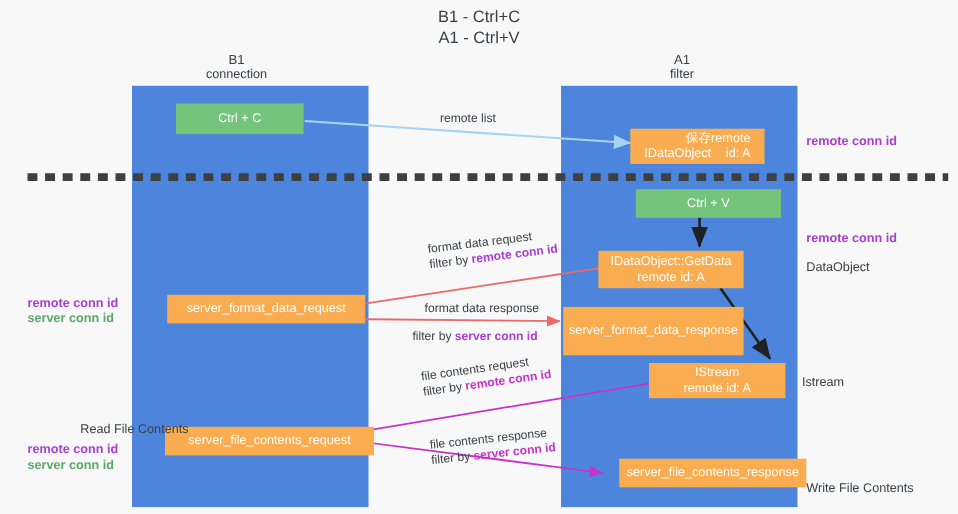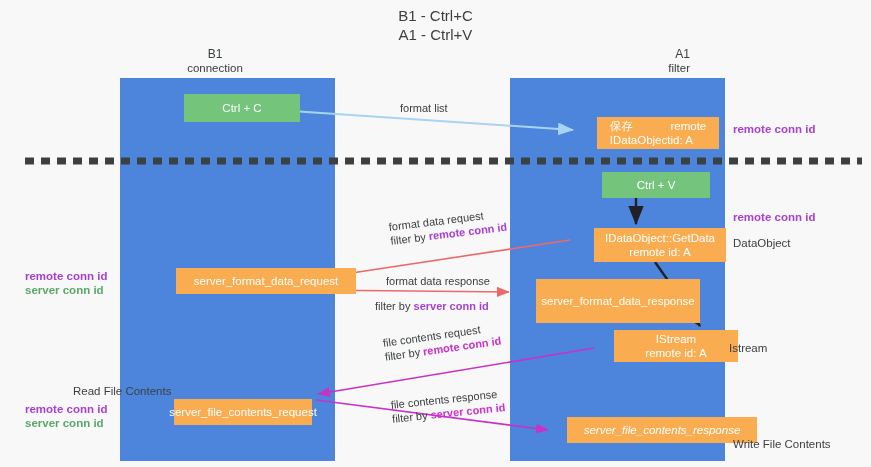--- a/index.html
+++ b/index.html
@@ -25,23 +25,22 @@
   }
   .colhead .big{font-size:12px;}
 
   
   .lane{background:#4d85dc;}
 
   
   .node{
     box-sizing:border-box;
     display:flex;align-items:center;justify-content:center;
-    text-align:left;color:#ffffff;font-size:11.5px;line-height:14px;
+    text-align:right;color:#ffffff;font-size:11.5px;line-height:14px;
     padding:2px 16px;
-    margin-left:24px;
   }
   .node.green{background:#74c47c;}
   .node.orange{background:#f9ad50;}
 
   
   .lbl{font-size:11.5px;line-height:15px;color:#3c4043;white-space:nowrap;}
   .lbl.purple{color:#a83fd1;font-weight:bold;}
   .lbl.green{color:#5aa869;font-weight:bold;}
   .lbl.dark{color:#3c4043;}
 
@@ -58,21 +57,21 @@
 
   <div class="abs title">
     <div>B1 - Ctrl+C</div>
     <div>A1 - Ctrl+V</div>
   </div>
 
   <div class="abs colhead" style="left:145px;top:47px;width:140px;text-align:center;">
     <div class="big">B1</div>
     <div>connection</div>
   </div>
-  <div class="abs colhead" style="left:550px;top:47px;width:140px;text-align:right;">
+  <div class="abs colhead" style="left:550px;top:47px;width:140px;">
     <div class="big">A1</div>
     <div>filter</div>
   </div>
 
   <div class="abs lane" style="left:120px;top:78px;width:215px;height:383px;"></div>
   <div class="abs lane" style="left:510px;top:78px;width:215px;height:383px;"></div>
 
   <svg class="overlay">
     <defs>
       <marker id="ah-lblue" markerWidth="9" markerHeight="9" refX="7.5" refY="3.2" orient="auto">
@@ -108,51 +107,51 @@
 
   <div class="abs node green" style="left:160px;top:94px;width:116px;height:28px;">
     <span>Ctrl + C</span>
   </div>
 
   <div class="abs node orange" style="left:573px;top:117px;width:122px;height:32px;flex-direction:row;">
     <span>保存IDataObject</span>
     <span>remote id: A</span>
   </div>
 
-  <div class="abs node green" style="left:578px;top:172px;width:108px;height:26px;">
+  <div class="abs node green" style="left:578px;top:172px;width:132px;height:26px;">
     <span>Ctrl + V</span>
   </div>
 
-  <div class="abs node orange" style="left:570px;top:228px;width:132px;height:34px;flex-direction:column;">
+  <div class="abs node orange" style="left:544px;top:228px;width:132px;height:34px;flex-direction:column;">
     <span>IDataObject::GetData</span>
     <span>remote id: A</span>
   </div>
 
   <div class="abs node orange" style="left:152px;top:268px;width:180px;height:26px;">
     <span>server_format_data_request</span>
   </div>
 
   <div class="abs node orange" style="left:512px;top:279px;width:164px;height:44px;">
     <span>server_format_data_response</span>
   </div>
 
   <div class="abs node orange" style="left:590px;top:330px;width:124px;height:32px;flex-direction:column;">
     <span>IStream</span>
     <span>remote id: A</span>
   </div>
 
-  <div class="abs node orange" style="left:150px;top:399px;width:138px;height:26px;">
+  <div class="abs node orange" style="left:150px;top:388px;width:190px;height:26px;">
     <span>server_file_contents_request</span>
   </div>
 
-  <div class="abs node orange" style="left:543px;top:417px;width:190px;height:26px;font-style:italic;">
+  <div class="abs node orange" style="left:563px;top:417px;width:170px;height:26px;">
     <span>server_file_contents_response</span>
   </div>
 
-  <div class="abs edgelbl" style="left:400px;top:101px;">format list</div>
+  <div class="abs edgelbl" style="left:400px;top:101px;">remote list</div>
 
   <div class="abs edgelbl" style="left:388px;top:220px;transform:rotate(-7deg);transform-origin:left top;">
     <div>format data request</div>
     <div><span>filter by </span><b class="purple">remote conn id</b></div>
   </div>
 
   <div class="abs edgelbl" style="left:386px;top:274px;">format data response</div>
 
   <div class="abs edgelbl" style="left:375px;top:299px;"><span>filter by </span><b class="purple">server conn id</b></div>
 

